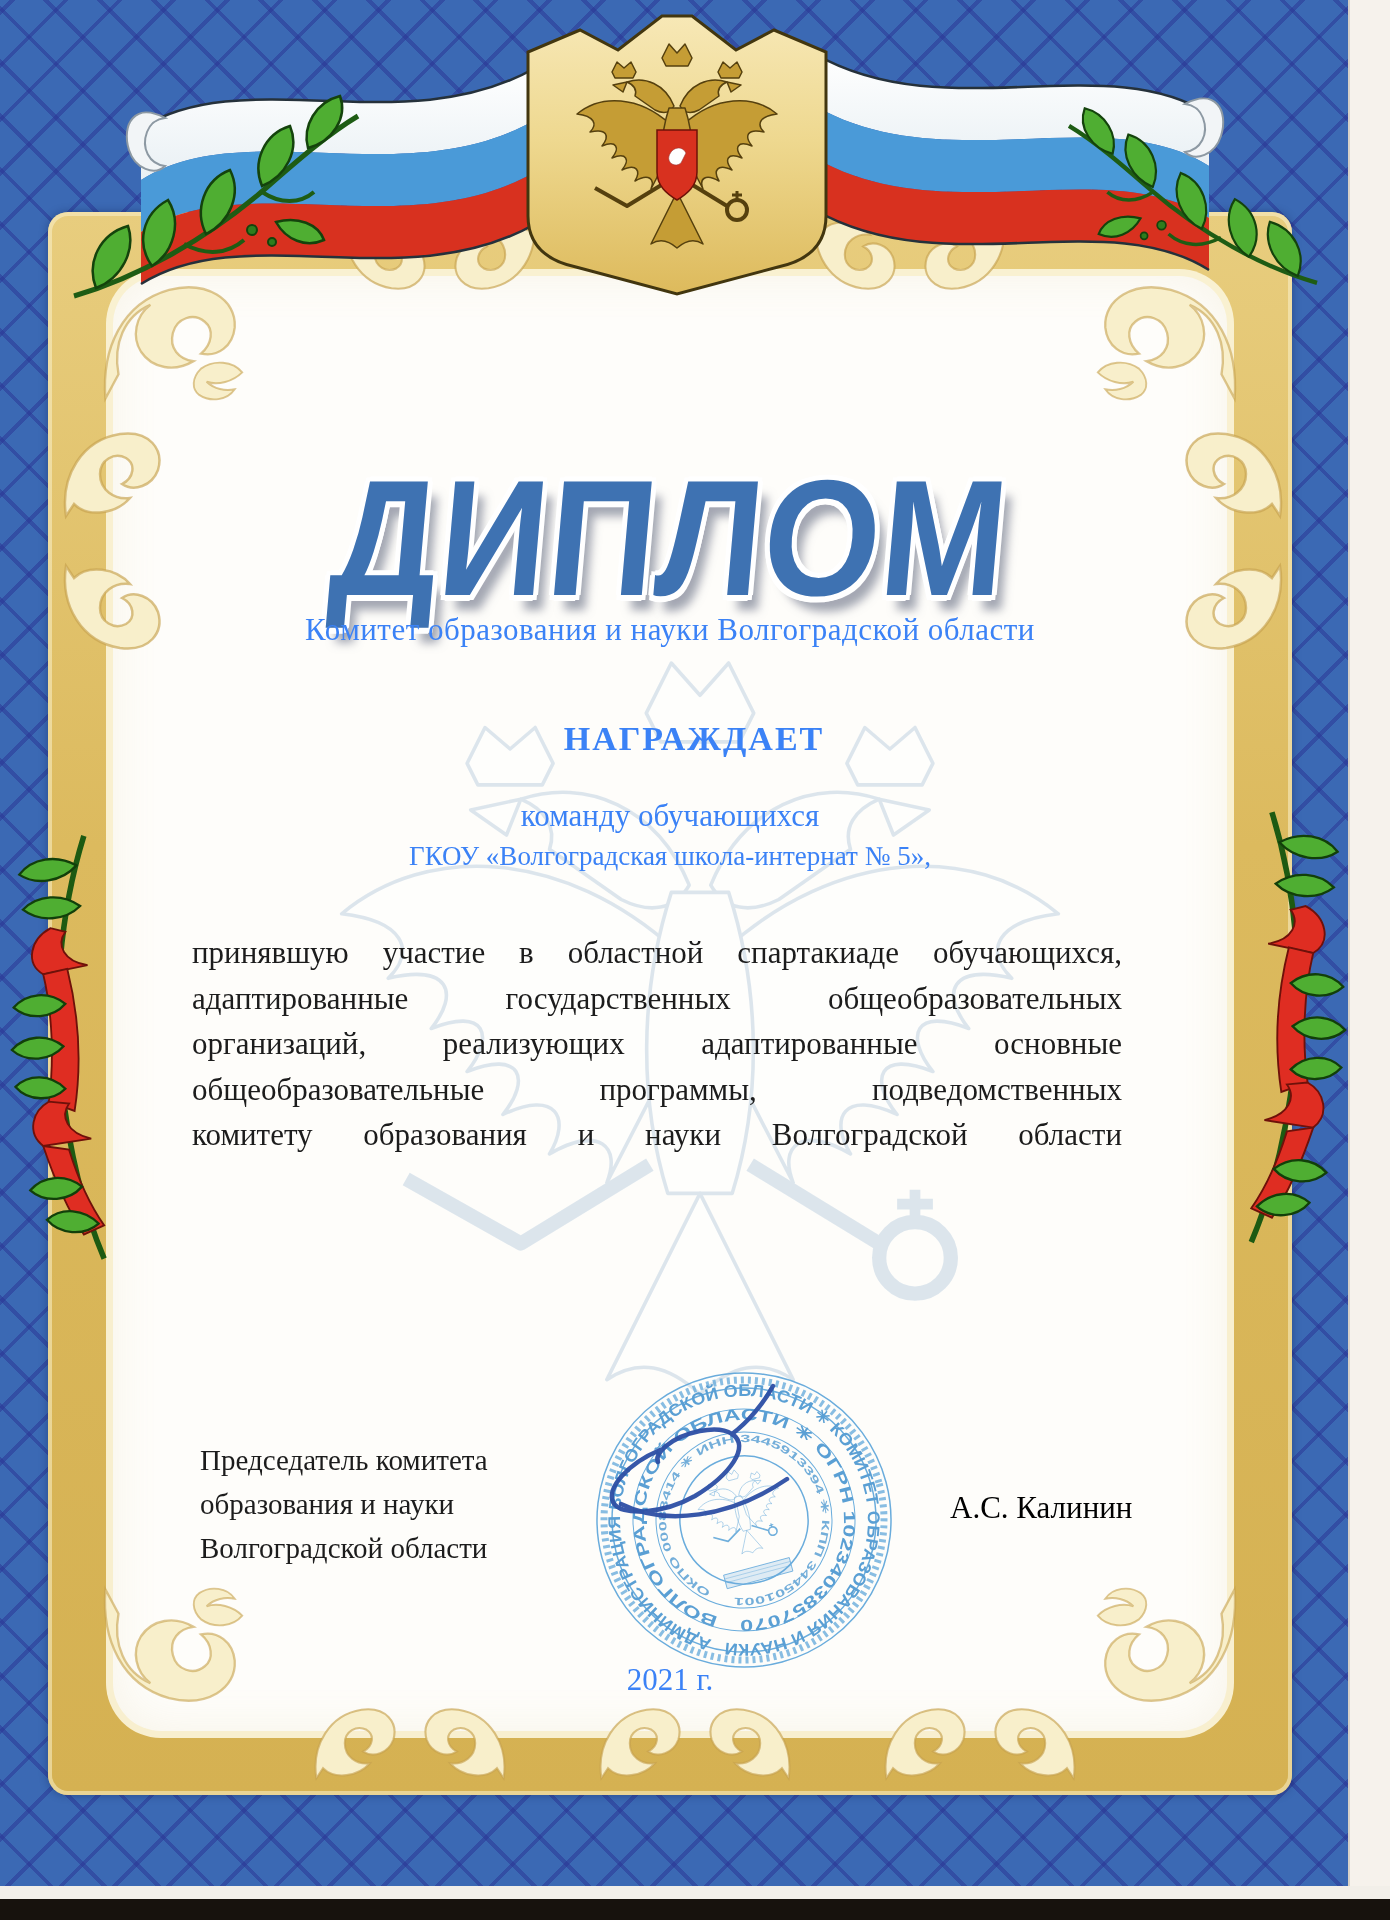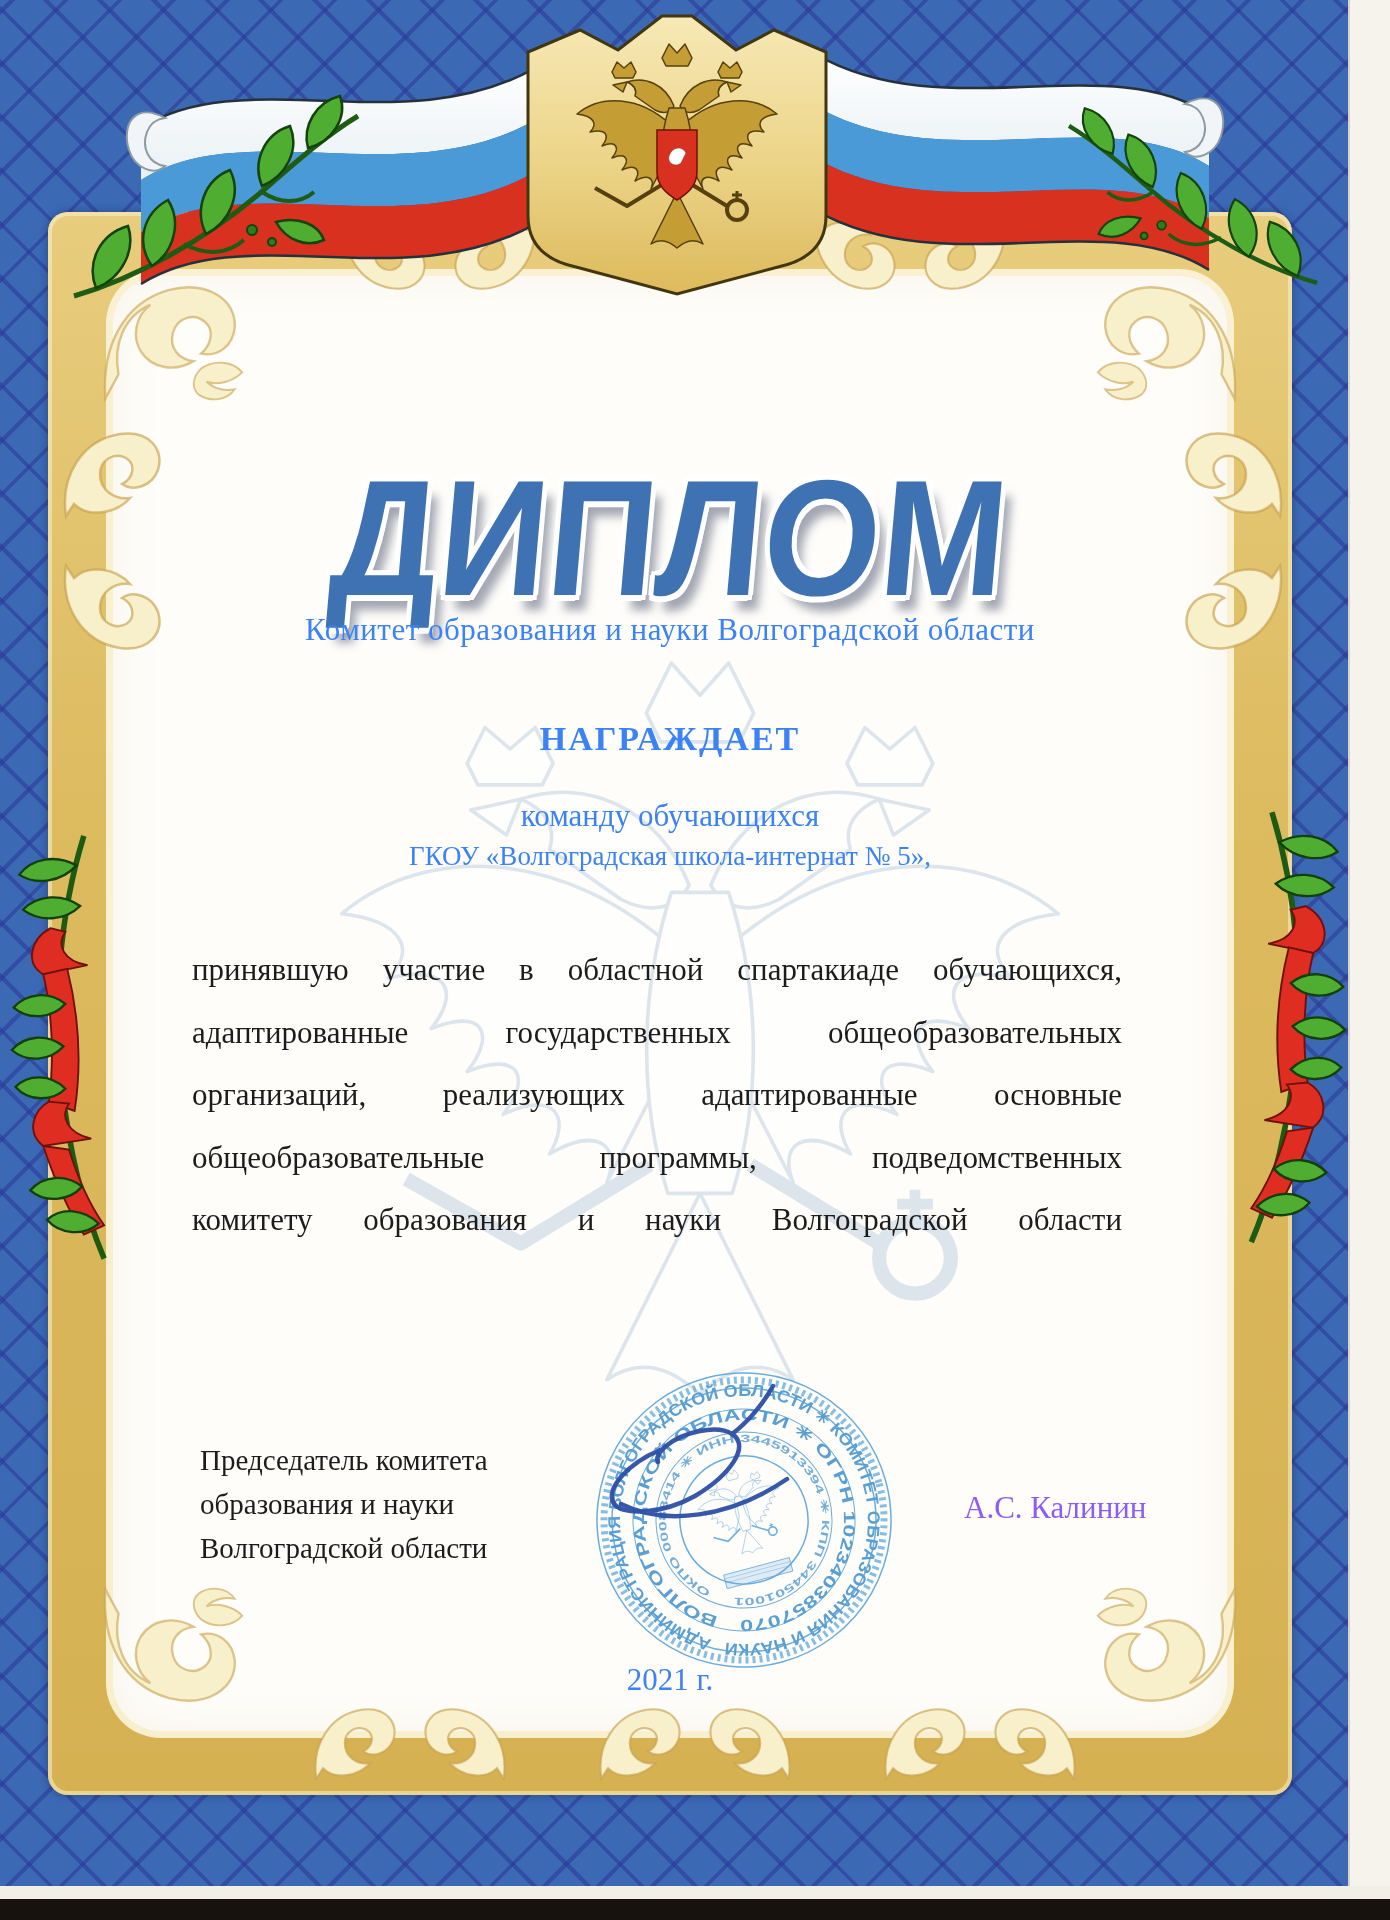--- a/index.html
+++ b/index.html
@@ -22,27 +22,27 @@
   .white-inner{left:113px;top:276px;width:1114px;height:1455px;background:#fefdfa;
     border-radius:48px;box-shadow:0 0 0 7px rgba(250,242,214,.95), inset 0 0 46px rgba(208,186,120,.14);}
   
   .centered{left:113px;width:1114px;text-align:center;color:#3b82f6;}
   .title{top:448px;height:180px;display:flex;align-items:center;justify-content:center;
     font-family:"Liberation Sans", sans-serif;font-weight:bold;font-size:150px;
     color:#3e72b2;letter-spacing:1px;transform:skewX(-5deg) scaleY(1.1);
     text-shadow:-4px -4px 0 #fff,4px -4px 0 #fff,-4px 4px 0 #fff,4px 4px 0 #fff,
       -5px 0 0 #fff,5px 0 0 #fff,0 -5px 0 #fff,0 5px 0 #fff,11px 13px 9px rgba(88,94,118,.55);}
   .issuer{top:612px;font-size:31px;letter-spacing:.5px;}
-  .award-verb{top:720px;font-size:34px;font-weight:bold;letter-spacing:2px;}
+  .award-verb{top:720px;font-size:34px;font-weight:bold;letter-spacing:2px;margin-left:24px;}
   .recip1{top:798px;font-size:31px;}
   .recip2{top:841px;font-size:27px;}
   .body-par{left:192px;top:930px;width:930px;font-size:31px;line-height:45.5px;color:#1c1c1c;}
-  .body-par div{text-align:justify;text-align-last:justify;margin-top:17px;}
+  .body-par div{text-align:justify;text-align-last:justify;}
   .sign-pos{left:200px;top:1438px;width:312px;font-size:29px;line-height:44px;color:#1c1c1c;}
-  .sign-name{left:950px;top:1490px;font-size:31px;color:#8b5cf6;margin-left:14px;}
+  .sign-name{left:950px;top:1490px;font-size:31px;color:#000000;}
   .year{top:1662px;font-size:31px;}
   
   .shield-svg{left:512px;top:4px;width:330px;height:300px;}
   .flag{width:430px;height:260px;}
   .flag-left{left:105px;top:32px;}
   .flag-right{left:815px;top:18px;transform:scaleX(-1);}
   .olive-left{left:66px;top:82px;width:300px;height:230px;}
   .olive-right{left:1062px;top:96px;width:262px;height:201px;transform:scaleX(-1);}
   .laurel-left{left:10px;top:815px;width:120px;height:470px;}
   .laurel-right{left:1225px;top:790px;width:122px;height:480px;transform:scaleX(-1);}

